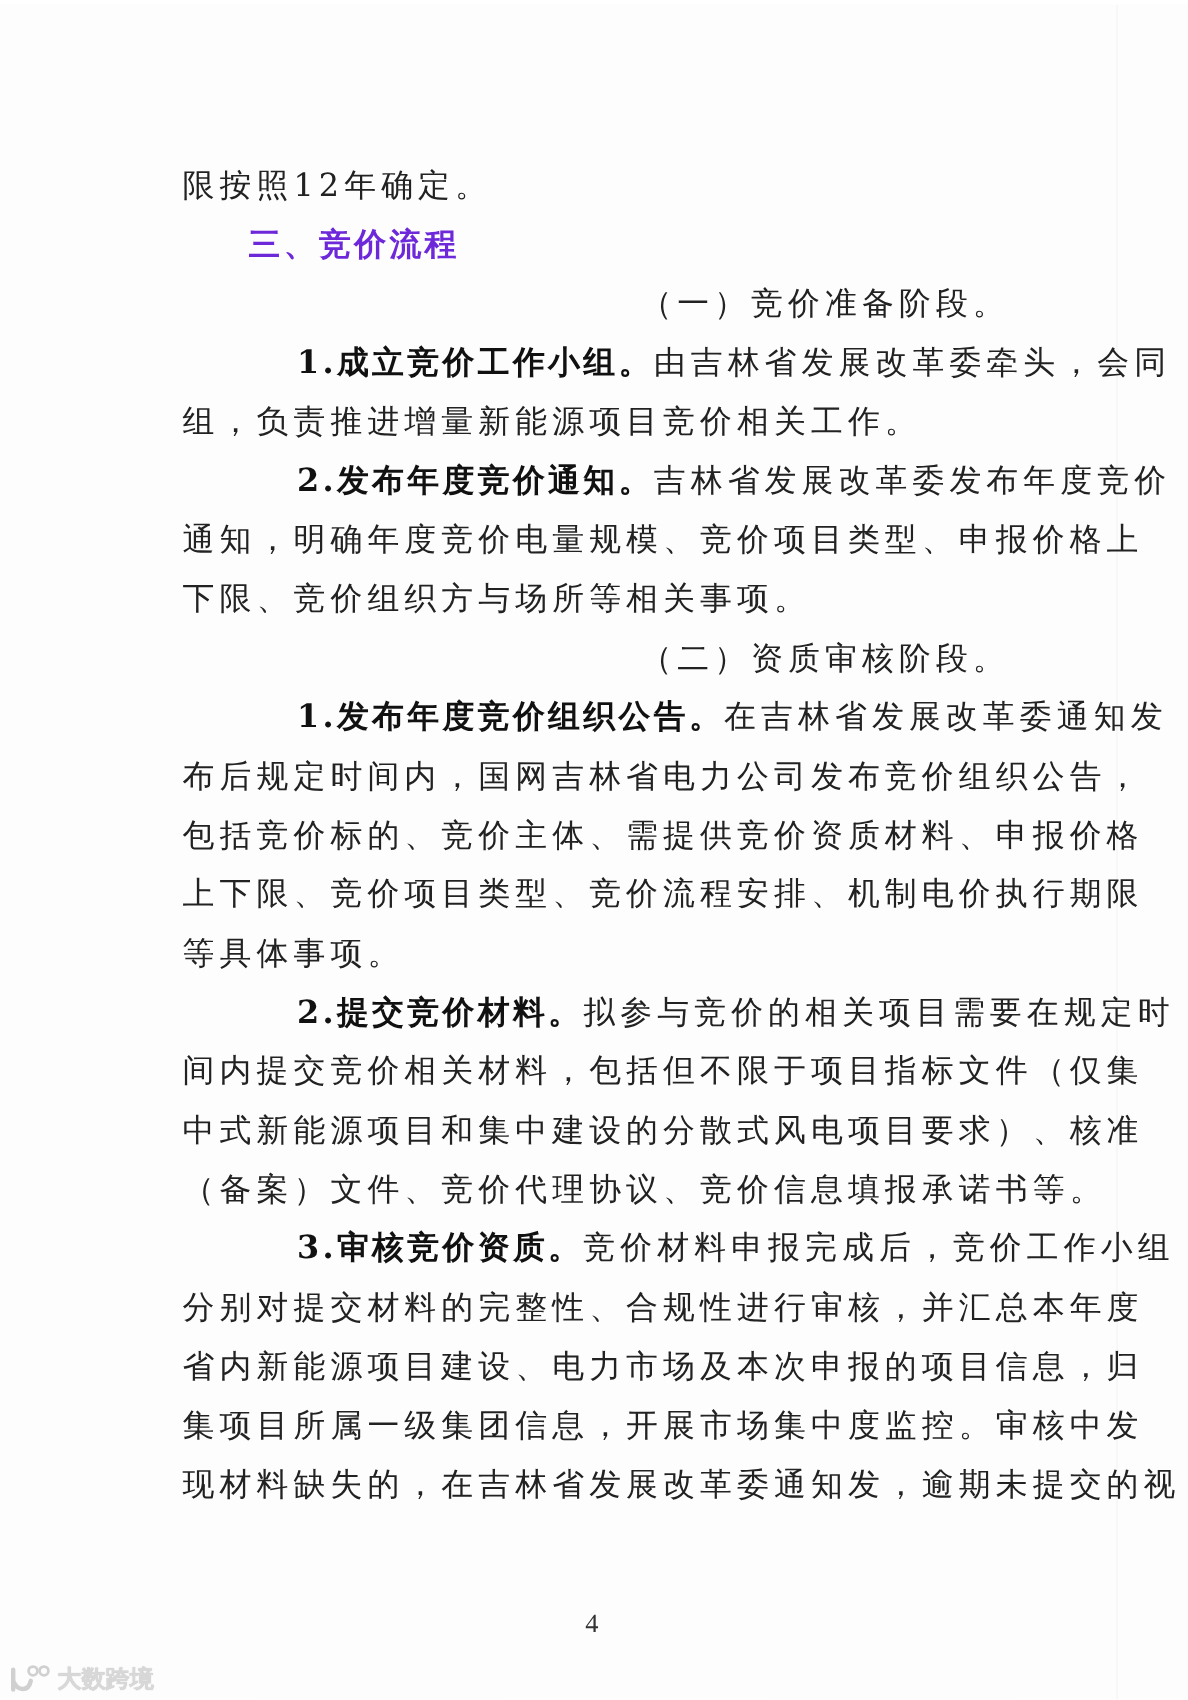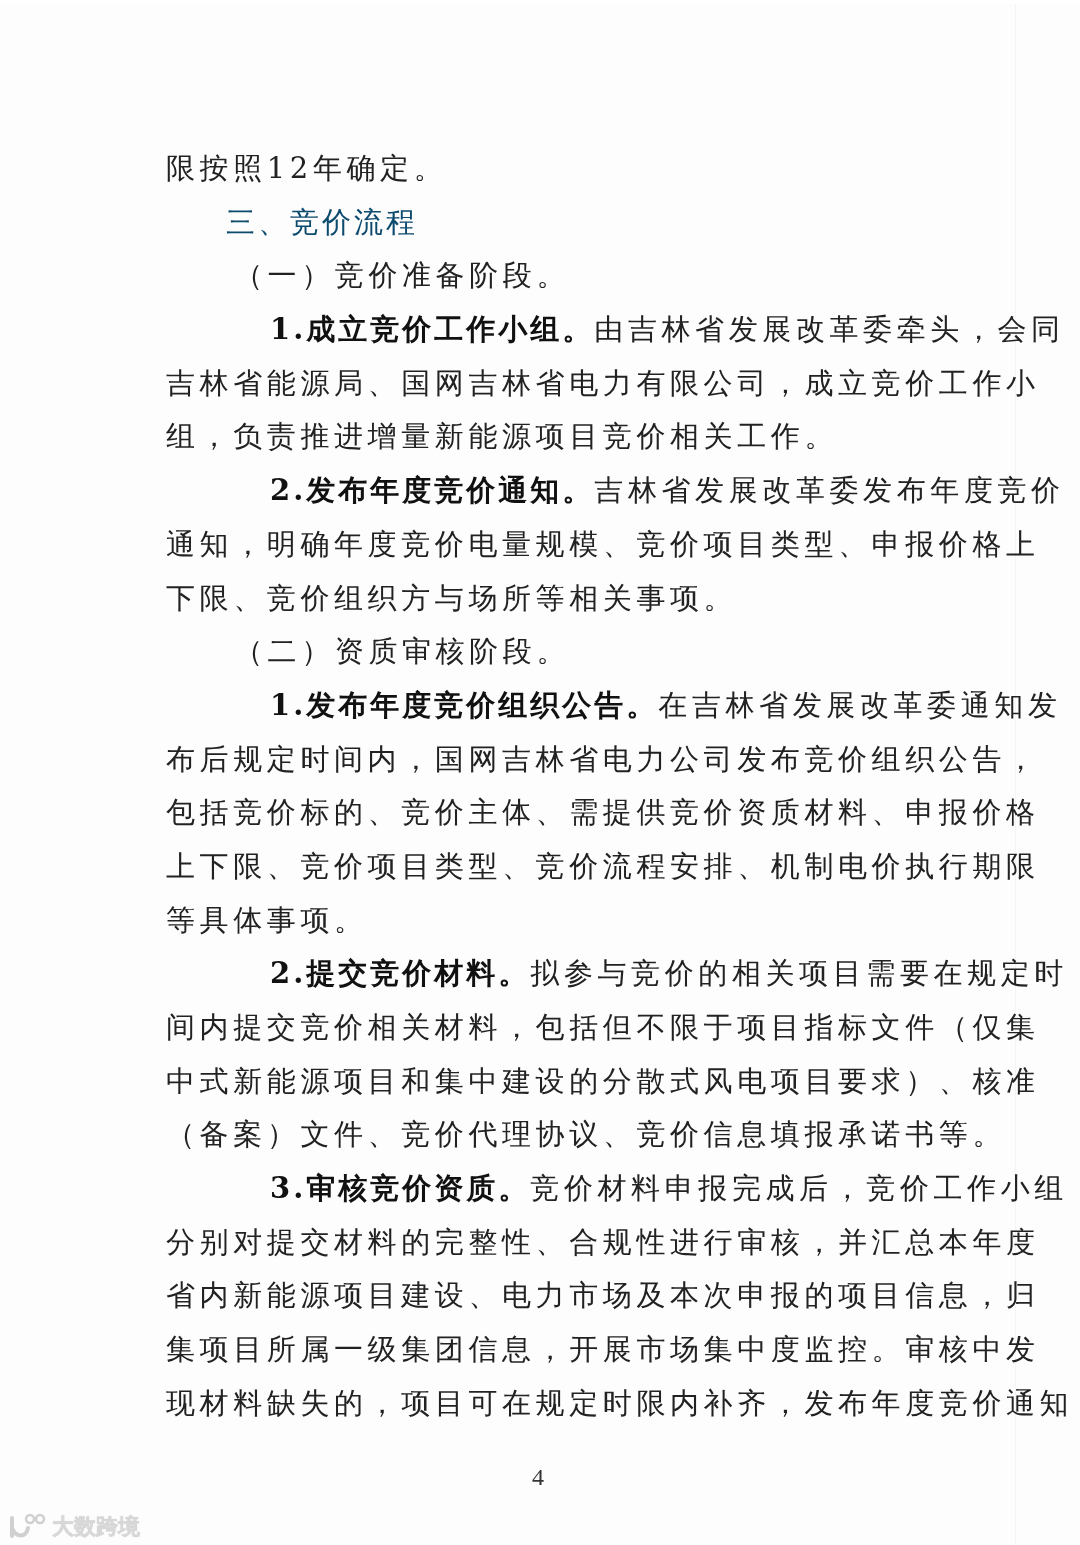--- a/index.html
+++ b/index.html
@@ -31,26 +31,26 @@
     }
     .line {
       font-size: 29px;
       line-height: 53.7px;
       height: 53.7px;
       white-space: nowrap;
       letter-spacing: 4.6px;
       color: #222;
     }
     .indent { padding-left: 60px; }
-    .indent-sub { padding-left: 68px; }
+    .indent-sub { padding-left: 68px; text-align: right; }
     .heading {
       font-family: "DejaVu Sans", "Liberation Sans", sans-serif;
-      font-weight: normal;
+      font-weight: bold;
       letter-spacing: 3px;
-      color: #0c4a6e;
+      color: #6d28d9;
     }
     .bold-lead {
       font-weight: bold;
       color: #111;
       letter-spacing: 3px;
       margin-left: 44px;
     }
     .page-number {
       position: absolute;
       left: 532px;
@@ -92,21 +92,20 @@
   <div class="faint-right-margin"></div>
 
   <div class="content">
     <div class="line"><span>限按照12年确定。</span></div>
 
     <div class="line heading indent"><span>三、竞价流程</span></div>
 
     <div class="line indent-sub"><span>（一）竞价准备阶段。</span></div>
 
     <div class="line indent"><span class="bold-lead">1.成立竞价工作小组。</span><span>由吉林省发展改革委牵头，会同</span></div>
-    <div class="line"><span>吉林省能源局、国网吉林省电力有限公司，成立竞价工作小</span></div>
     <div class="line"><span>组，负责推进增量新能源项目竞价相关工作。</span></div>
 
     <div class="line indent"><span class="bold-lead">2.发布年度竞价通知。</span><span>吉林省发展改革委发布年度竞价</span></div>
     <div class="line"><span>通知，明确年度竞价电量规模、竞价项目类型、申报价格上</span></div>
     <div class="line"><span>下限、竞价组织方与场所等相关事项。</span></div>
 
     <div class="line indent-sub"><span>（二）资质审核阶段。</span></div>
 
     <div class="line indent"><span class="bold-lead">1.发布年度竞价组织公告。</span><span>在吉林省发展改革委通知发</span></div>
     <div class="line"><span>布后规定时间内，国网吉林省电力公司发布竞价组织公告，</span></div>
@@ -116,21 +115,21 @@
 
     <div class="line indent"><span class="bold-lead">2.提交竞价材料。</span><span>拟参与竞价的相关项目需要在规定时</span></div>
     <div class="line"><span>间内提交竞价相关材料，包括但不限于项目指标文件（仅集</span></div>
     <div class="line"><span>中式新能源项目和集中建设的分散式风电项目要求）、核准</span></div>
     <div class="line"><span>（备案）文件、竞价代理协议、竞价信息填报承诺书等。</span></div>
 
     <div class="line indent"><span class="bold-lead">3.审核竞价资质。</span><span>竞价材料申报完成后，竞价工作小组</span></div>
     <div class="line"><span>分别对提交材料的完整性、合规性进行审核，并汇总本年度</span></div>
     <div class="line"><span>省内新能源项目建设、电力市场及本次申报的项目信息，归</span></div>
     <div class="line"><span>集项目所属一级集团信息，开展市场集中度监控。审核中发</span></div>
-    <div class="line"><span>现材料缺失的，项目可在规定时限内补齐，发布年度竞价通知</span></div>
+    <div class="line"><span>现材料缺失的，在吉林省发展改革委通知发，逾期未提交的视</span></div>
   </div>
 
   <div class="page-number">4</div>
 
   <div class="watermark">
     <span class="watermark-logo">
       <svg width="40" height="28" viewBox="0 0 40 28">
         <path d="M4 6 L4 24 M4 16 C 8 26, 18 26, 20 16" stroke="#d0d0d0" stroke-width="4" fill="none" stroke-linecap="round"></path>
         <circle cx="22" cy="7" r="4" stroke="#d0d0d0" stroke-width="2.5" fill="none"></circle>
         <circle cx="32" cy="7" r="4" stroke="#d0d0d0" stroke-width="2.5" fill="none"></circle>

